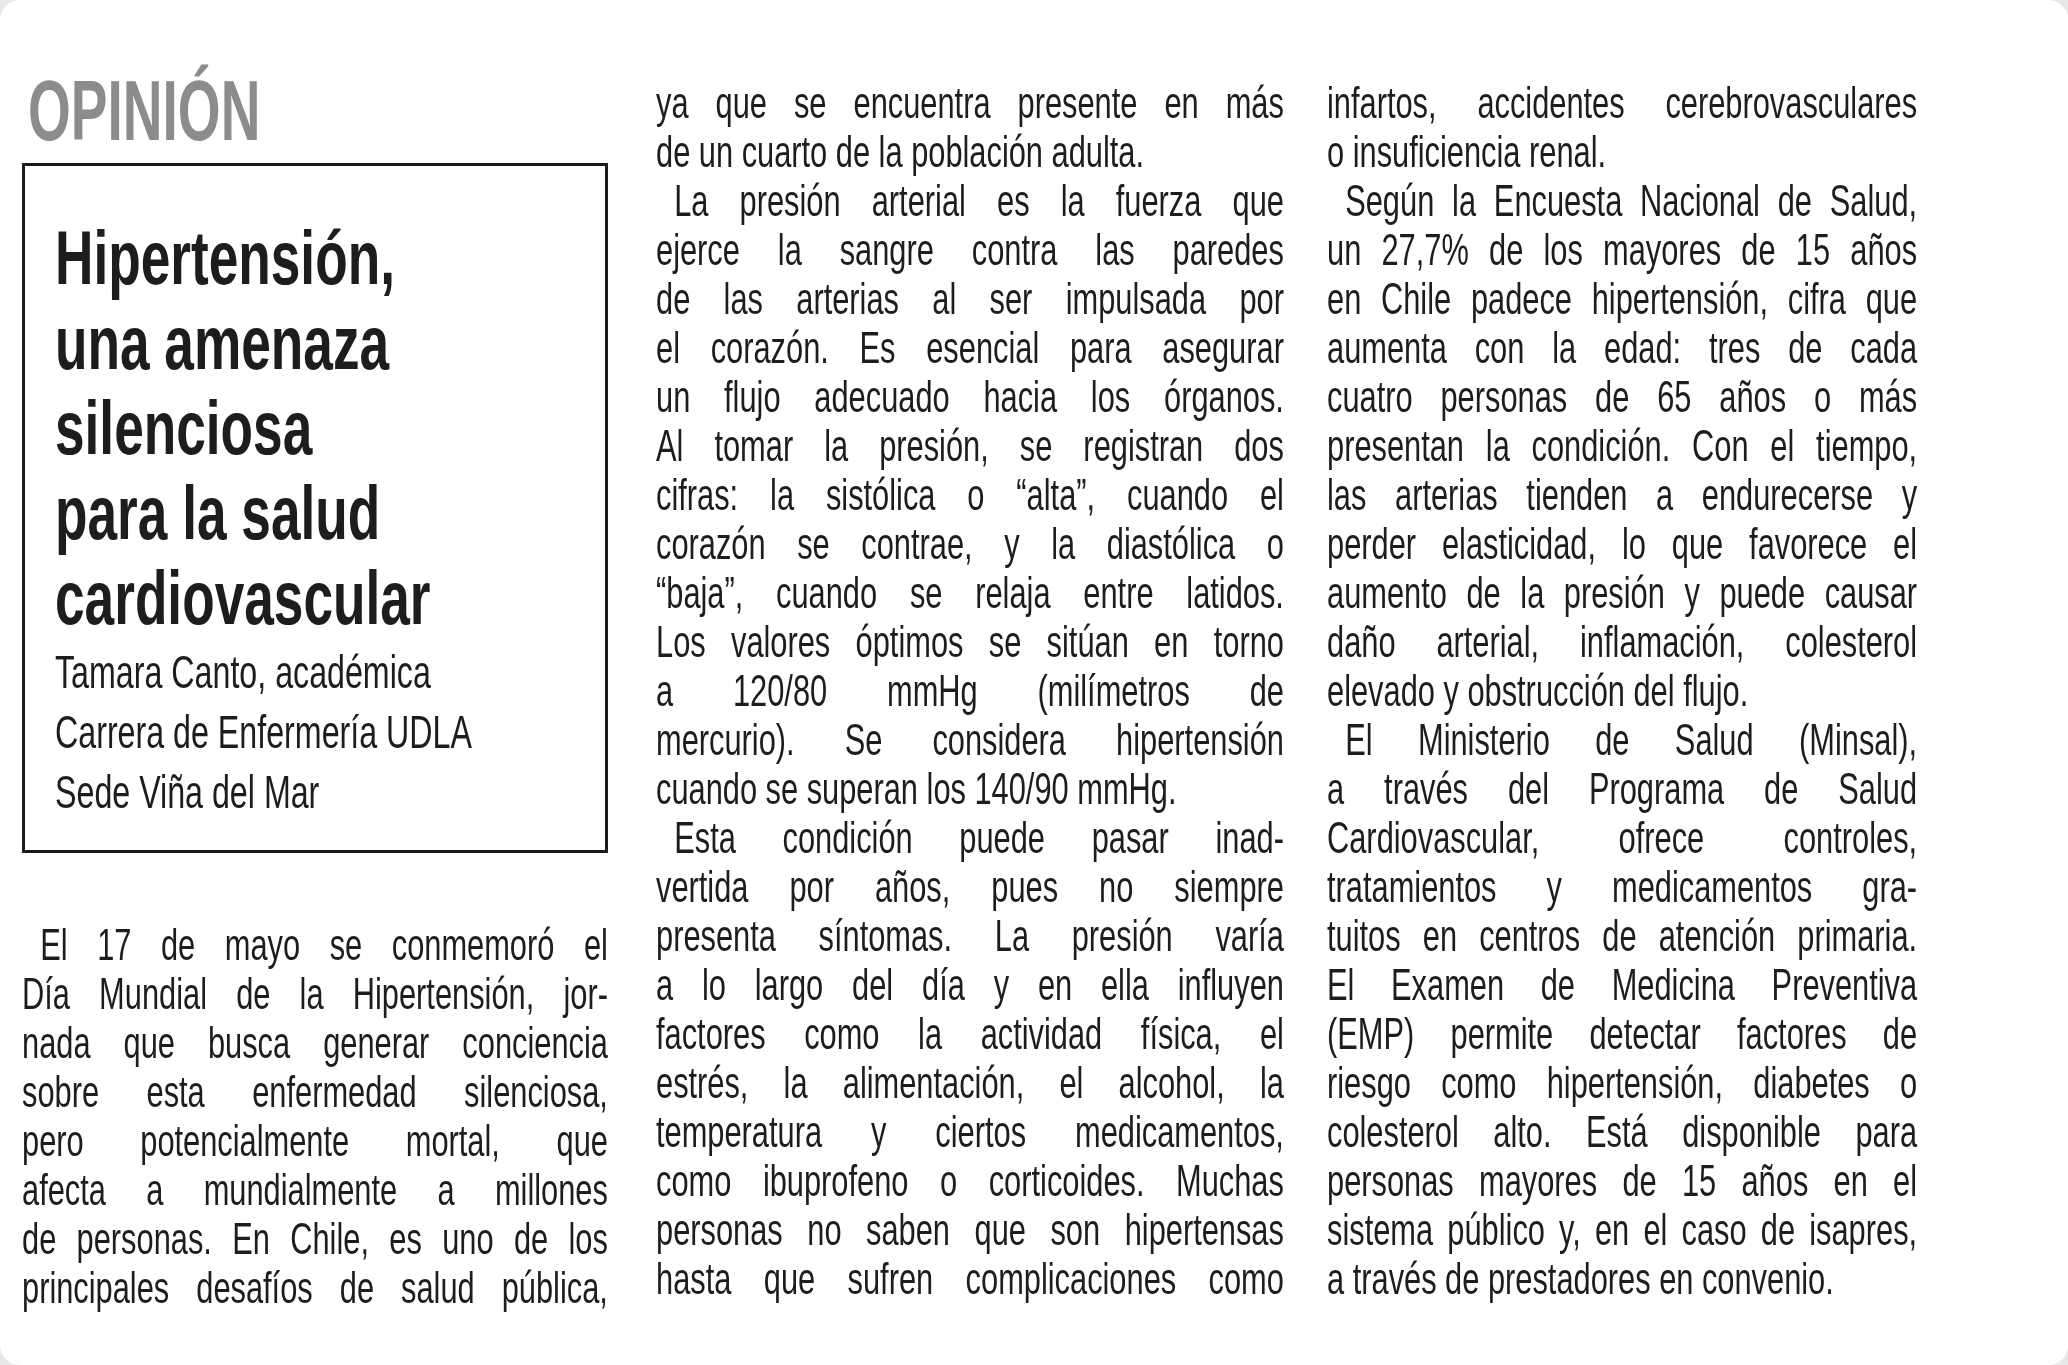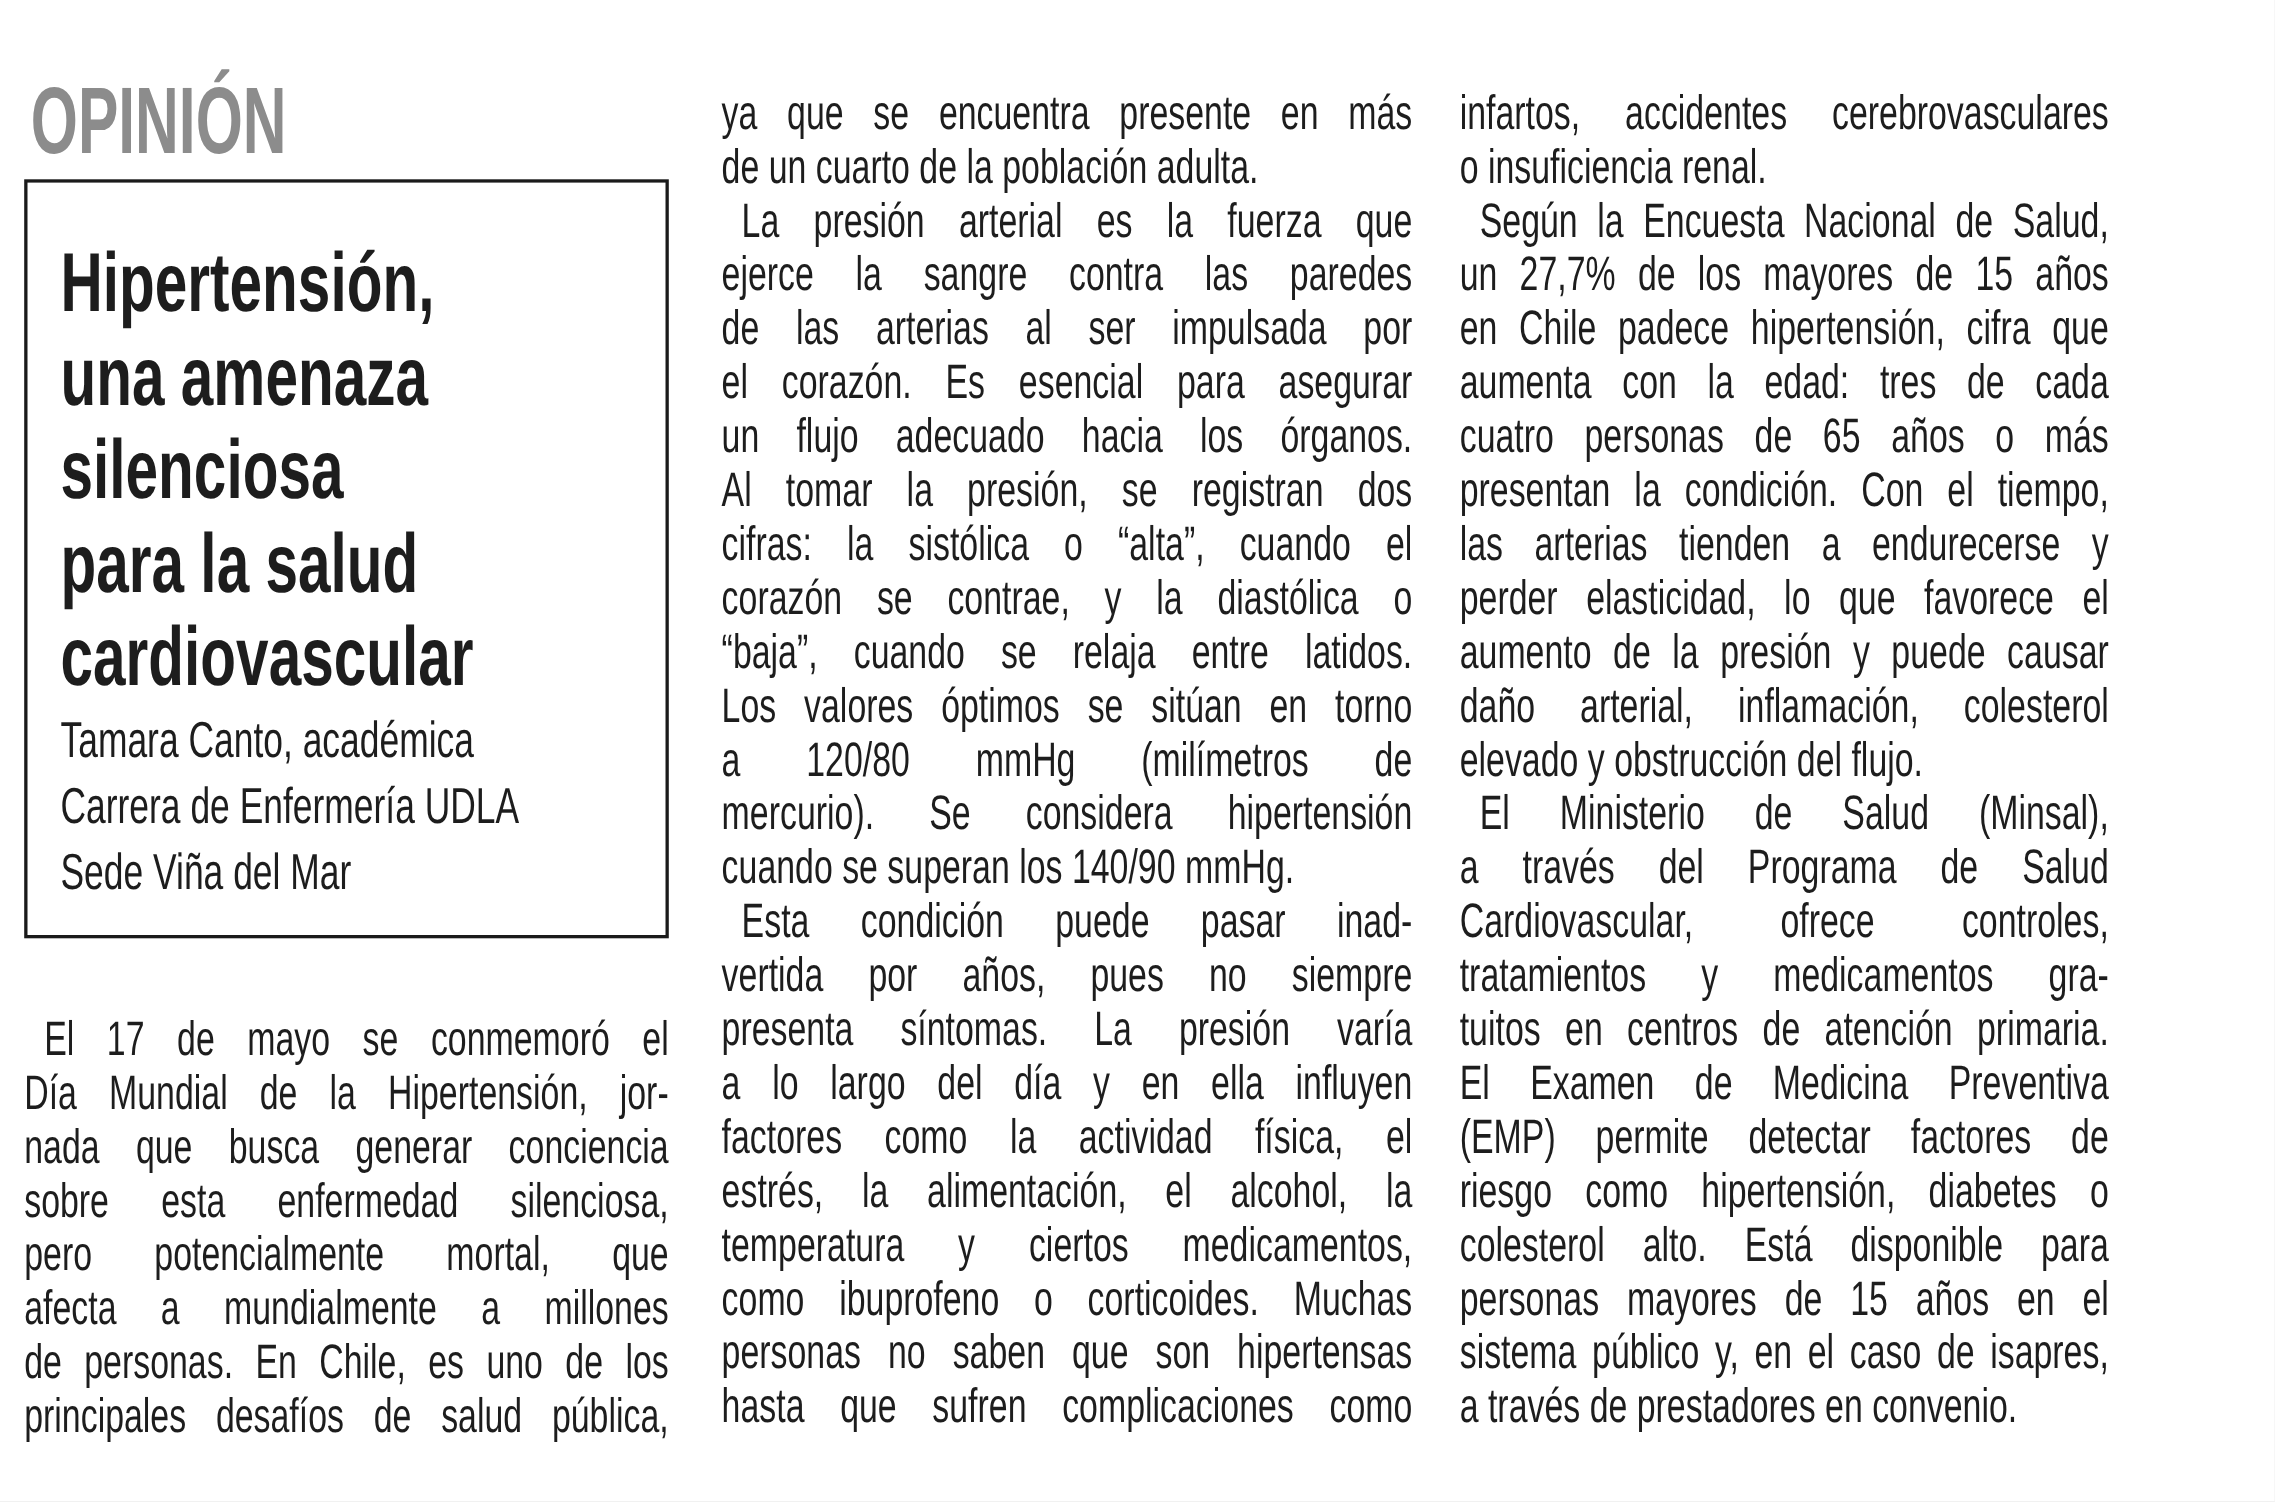--- a/index.html
+++ b/index.html
@@ -3,20 +3,21 @@
 <meta charset="utf-8">
 <style>
   html,body{margin:0;padding:0;background:#e8e8e8;}
   .page{
     position:relative;
     width:2068px;height:1365px;
     background:var(--paper,#ffffff);
     font-family:"Liberation Sans", sans-serif;
     color:var(--ink,#1d1d1d);
     overflow:hidden;
+    border-radius:20px;
   }
   
   .kicker-wrap{position:absolute;left:28px;top:67px;}
   .kicker{
     display:inline-block;
     font-size:86px;font-weight:bold;line-height:86px;
     color:var(--kicker,#8c8c8c);
     white-space:nowrap;
     transform:scaleX(0.64);transform-origin:0 0;
     letter-spacing:0px;

